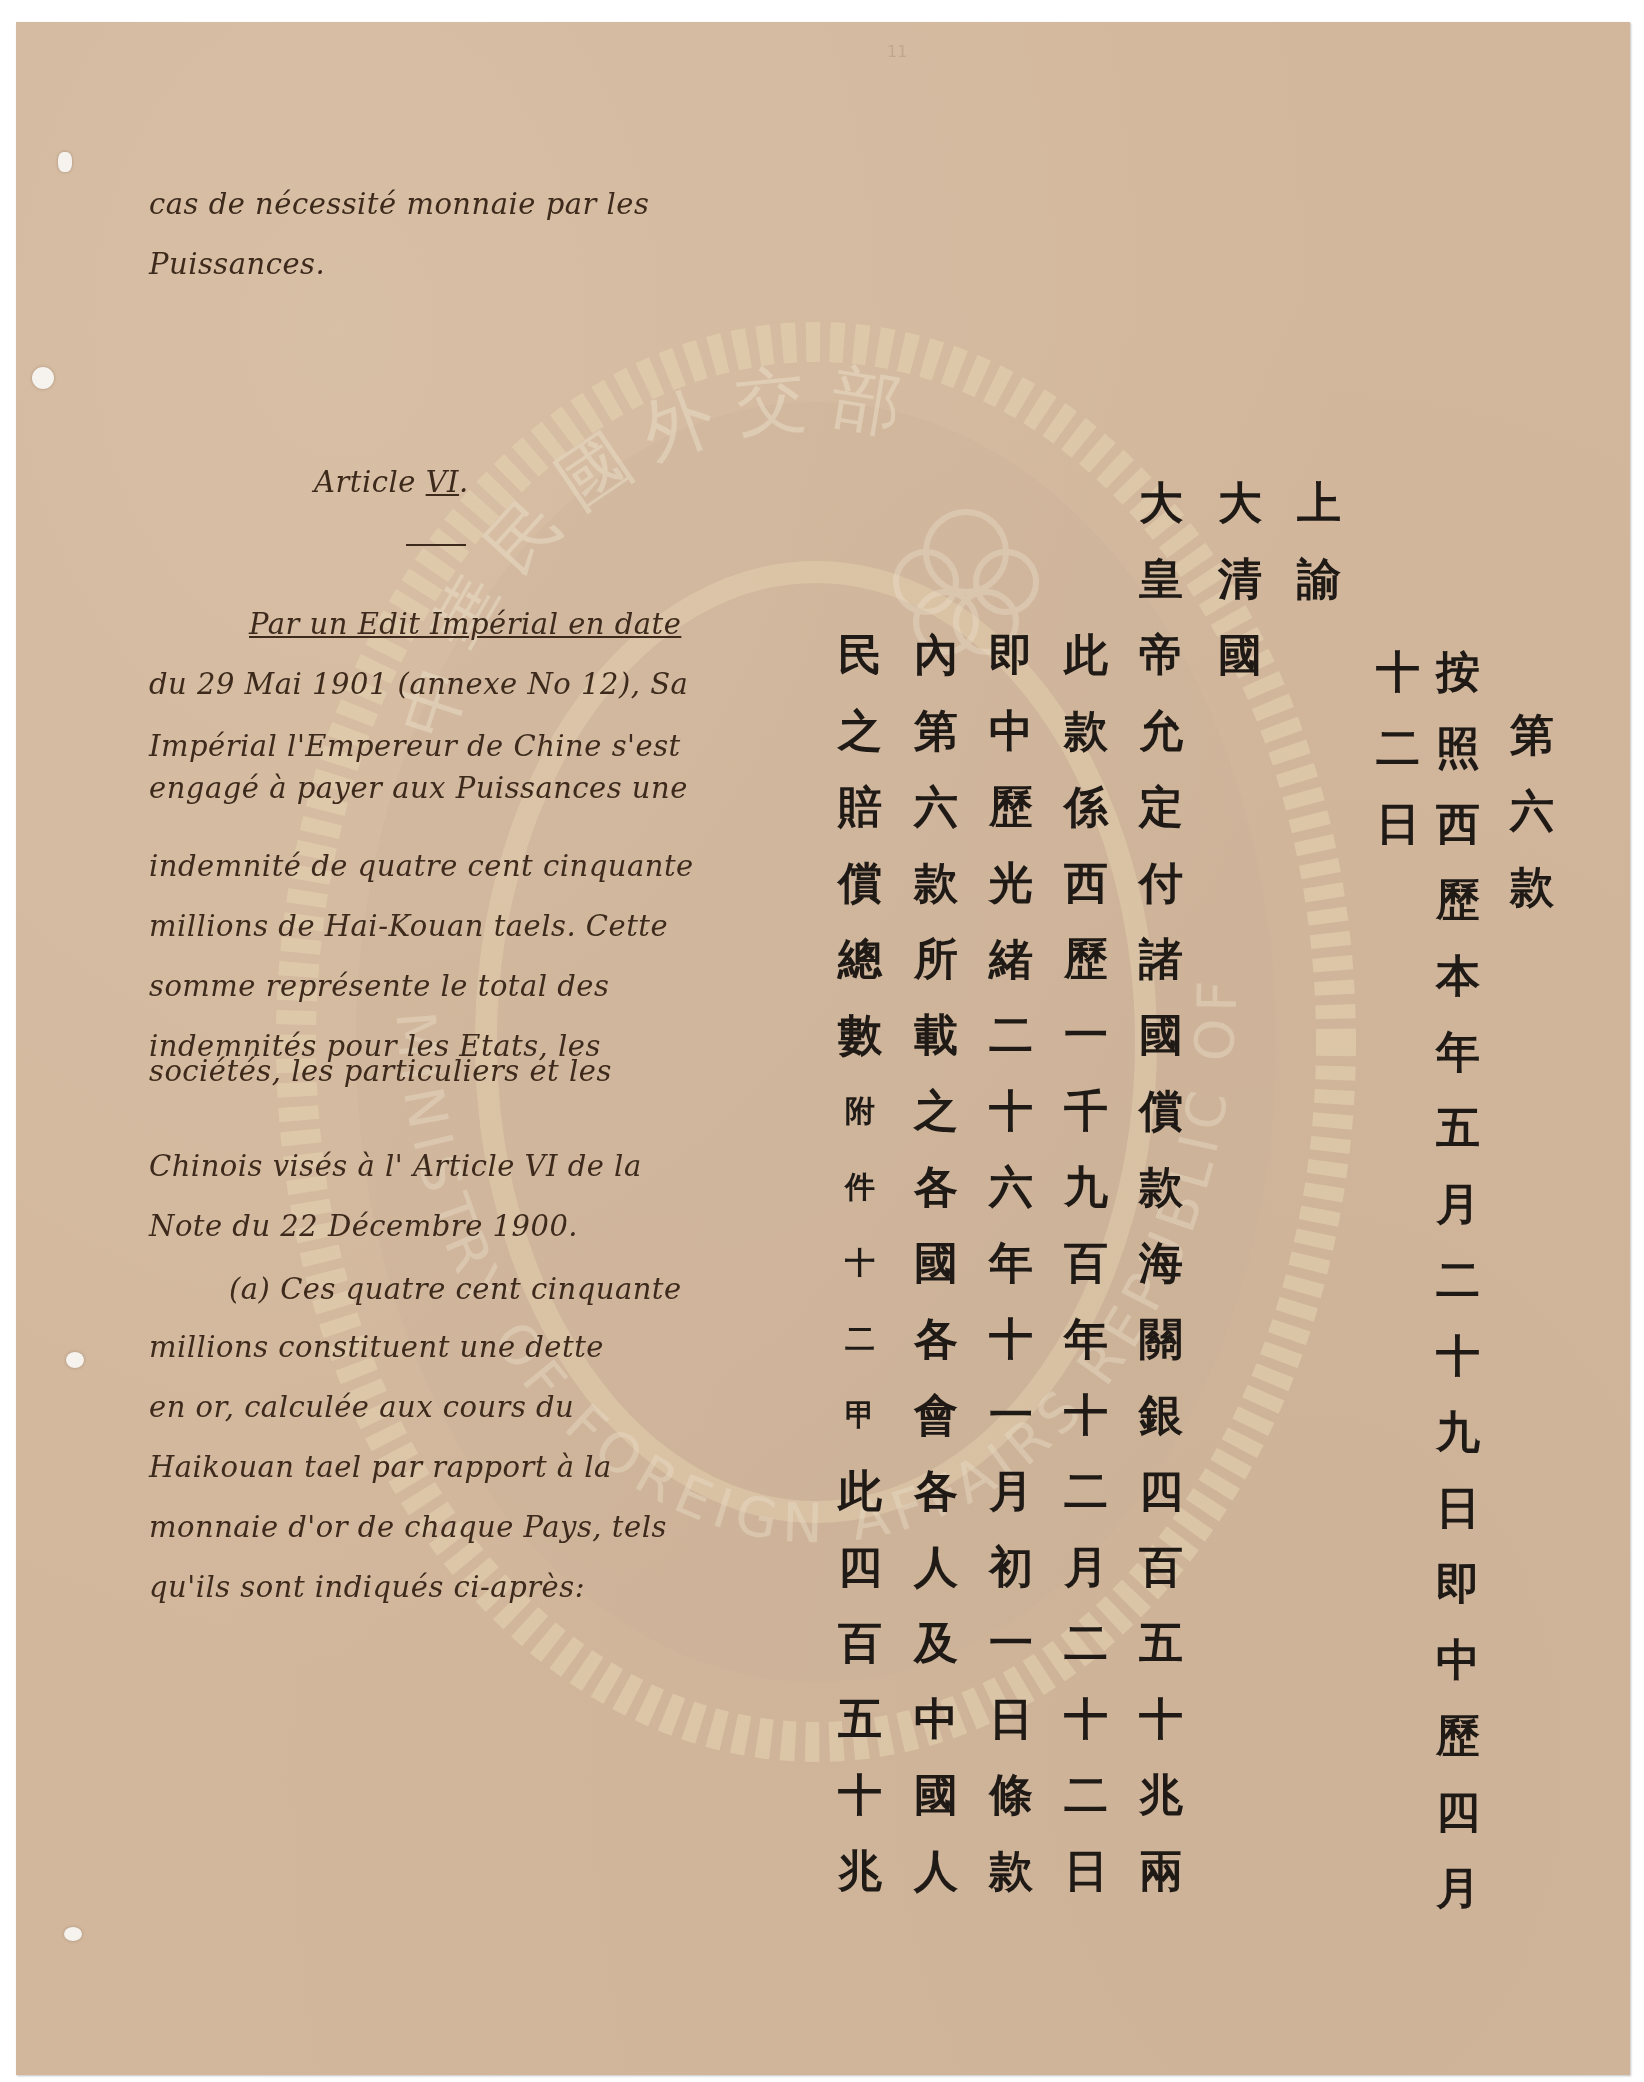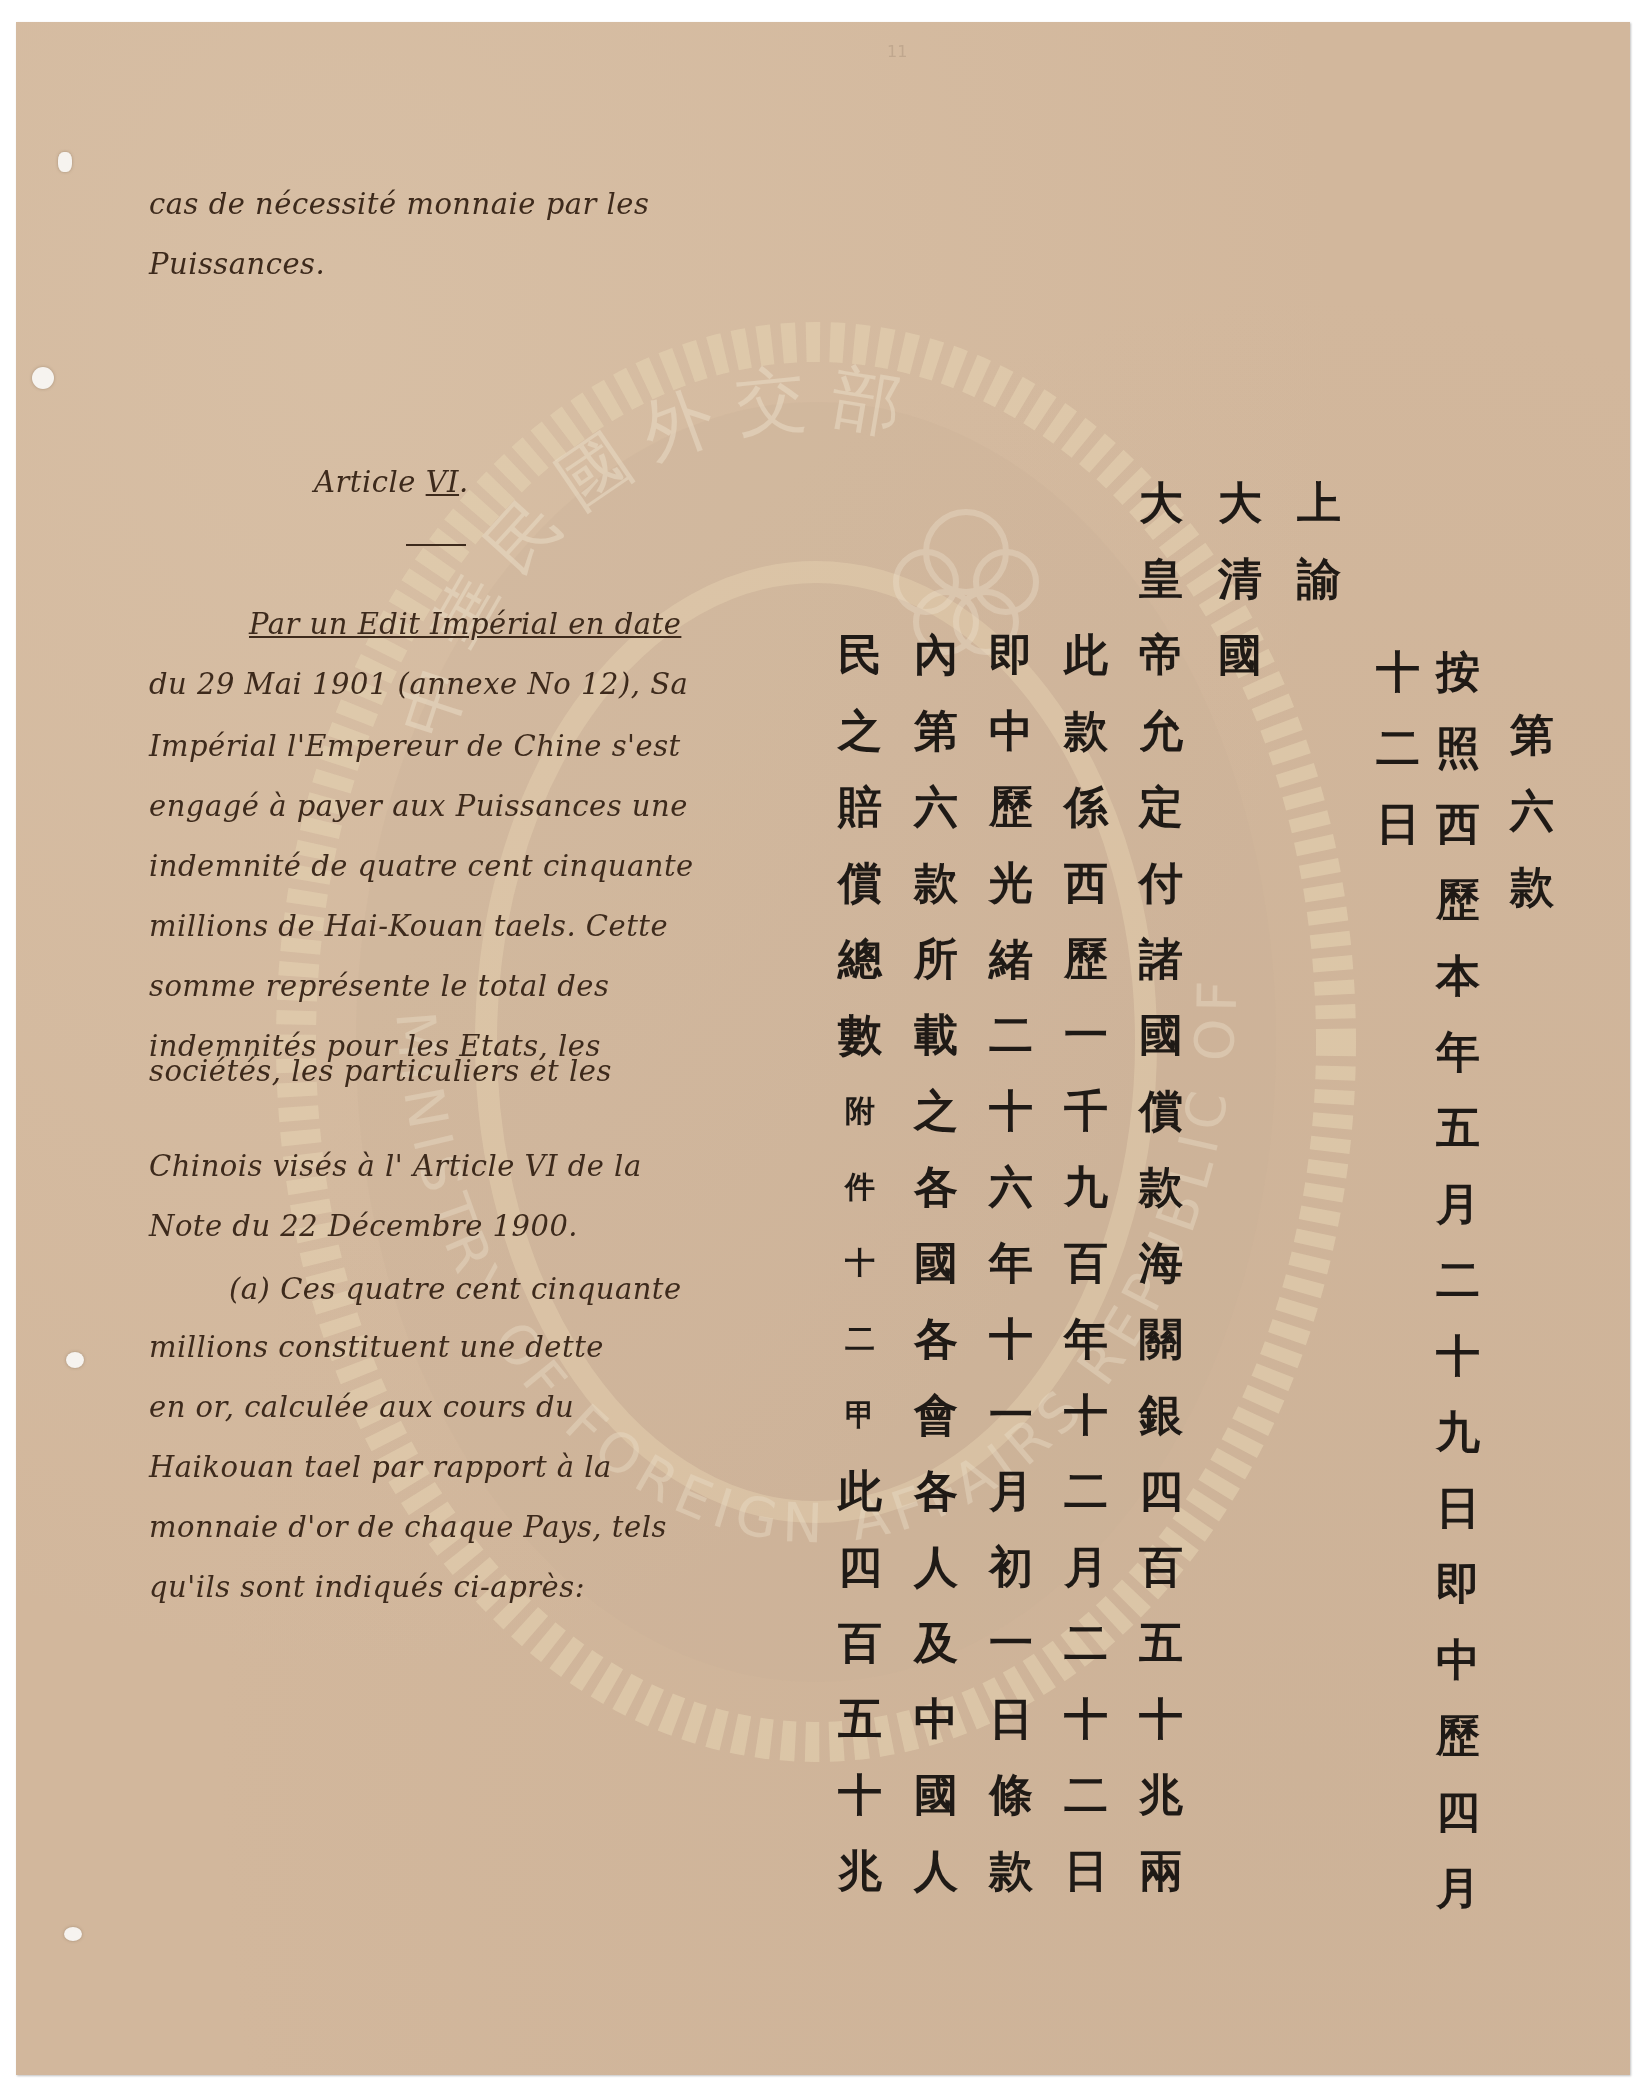--- a/index.html
+++ b/index.html
@@ -87,21 +87,21 @@
     <div class="line" style="top:15px;">Puissances.</div>
 
     <div class="heading">
       <span>Article </span><u>VI</u><span>.</span>
     </div>
     <div class="rule"></div>
 
     <div class="line" style="top:375px; left:100px;text-decoration:underline;">Par un Edit Impérial en date</div>
     <div class="line" style="top:435px;">du 29 Mai 1901 (annexe No 12), Sa</div>
     <div class="line" style="top:497px;">Impérial l'Empereur de Chine s'est</div>
-    <div class="line" style="top:557px;">engagé à payer aux Puissances une</div>
+    <div class="line" style="top:539px;">engagé à payer aux Puissances une</div>
     <div class="line" style="top:617px;">indemnité de quatre cent cinquante</div>
     <div class="line" style="top:677px;">millions de Hai-Kouan taels.  Cette</div>
     <div class="line" style="top:737px;">somme représente le total  des</div>
     <div class="line" style="top:797px;">indemnités pour les Etats, les</div>
     <div class="line" style="top:822px;">sociétés, les particuliers et les</div>
     <div class="line" style="top:917px;">Chinois visés à l' Article VI de la</div>
     <div class="line" style="top:977px;">Note du 22 Décembre 1900.</div>
     <div class="line" style="top:1040px; left:80px;">(a)  Ces quatre cent cinquante</div>
     <div class="line" style="top:1098px;">millions constituent une dette</div>
     <div class="line" style="top:1158px;">en or, calculée aux cours du</div>

